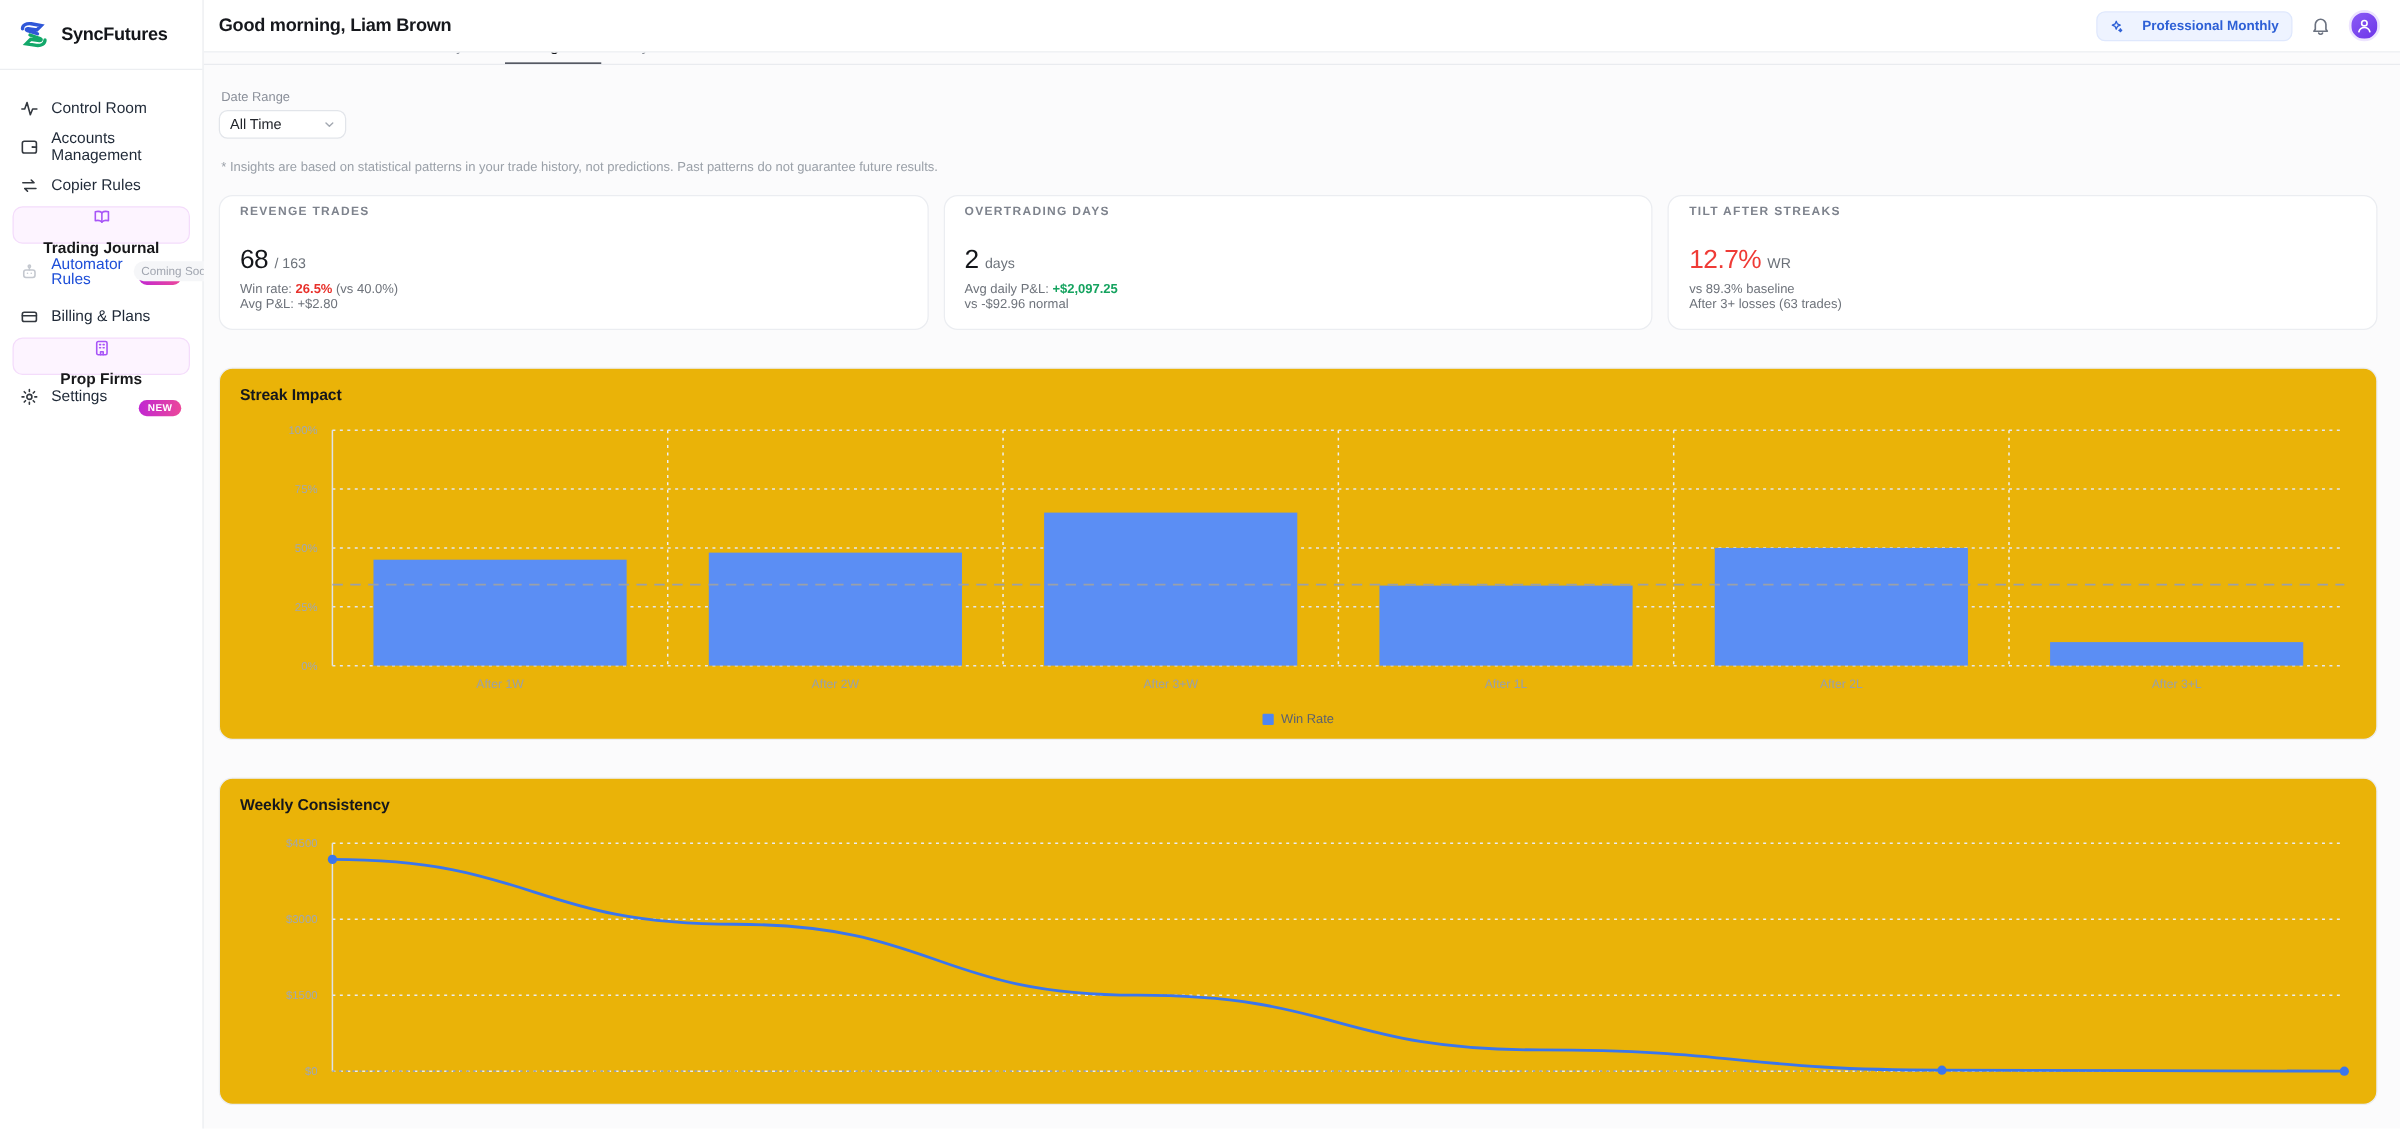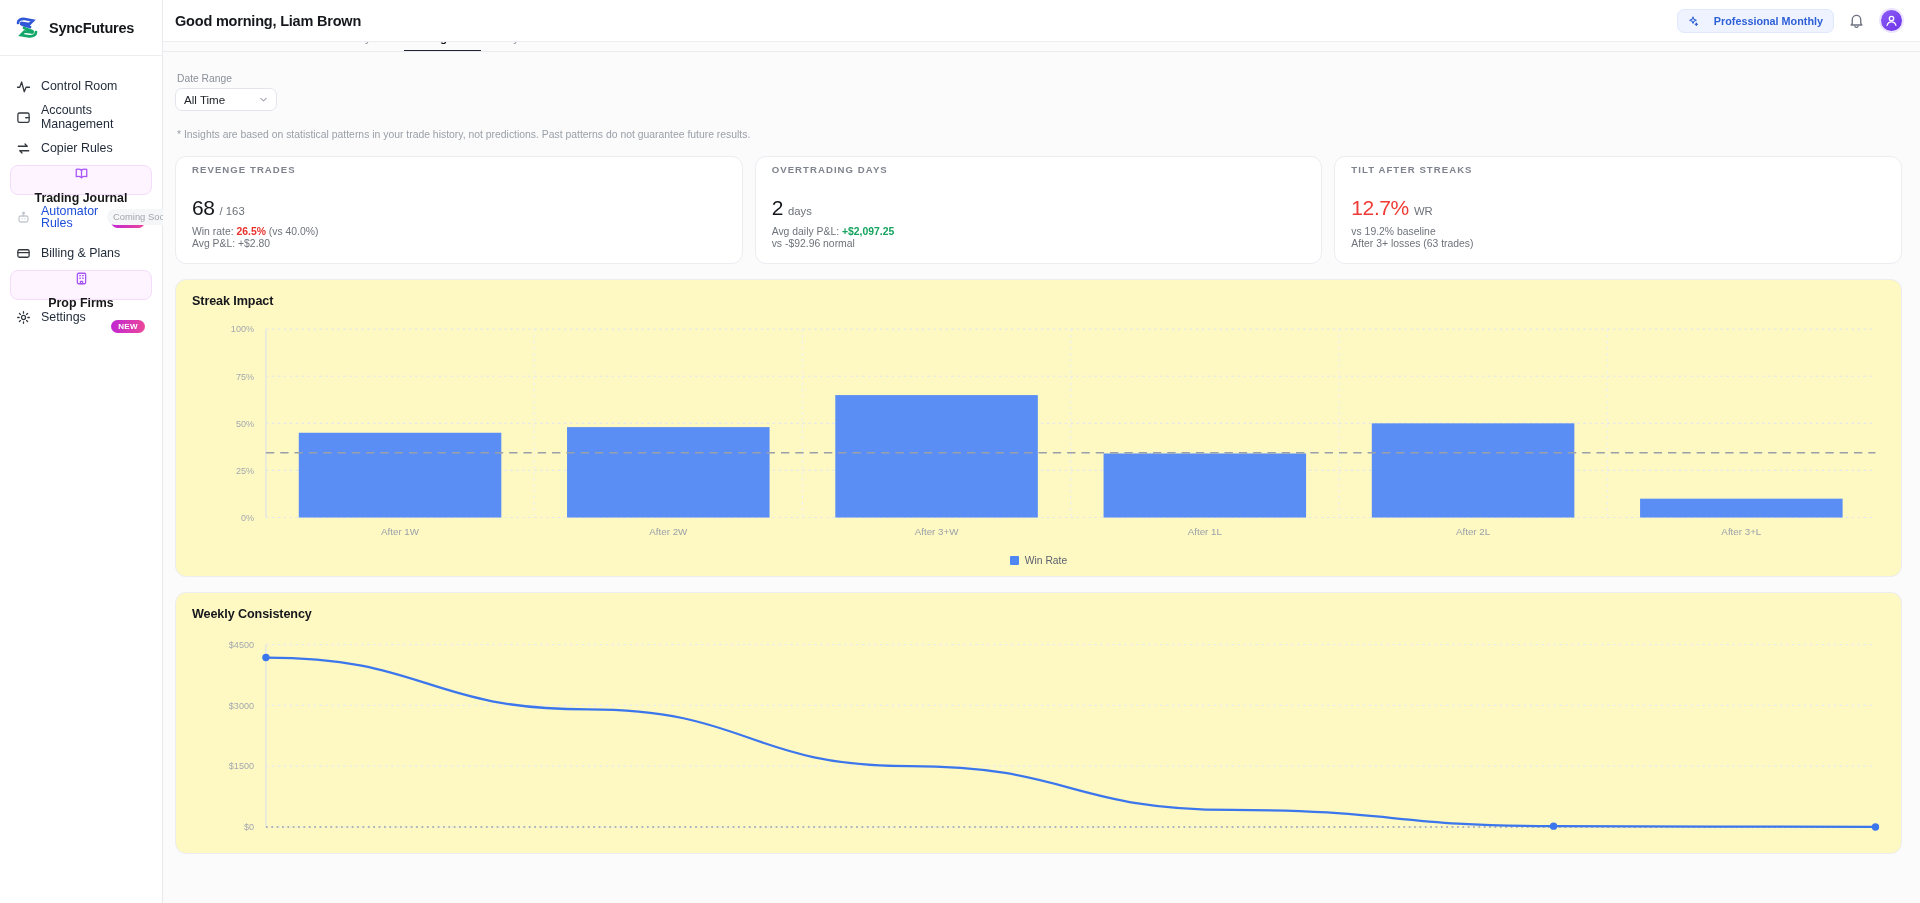--- a/index.html
+++ b/index.html
@@ -136,22 +136,22 @@
   }
   .stat-main { margin-top: 21px; display: flex; align-items: baseline; gap: 5px; }
   .stat-big { font-size: 21px; font-weight: 400; color: #14161a; letter-spacing: -0.4px; }
   .stat-big.danger { color: #ef3b36; }
   .stat-unit { font-size: 11.3px; color: #6b7179; font-weight: 400; }
   .stat-sub { margin-top: 6px; font-size: 10.4px; color: #6e737b; line-height: 11.6px; }
   .stat-sub .neg { color: #e8312b; font-weight: 600; }
   .stat-sub .pos { color: #15a35f; font-weight: 600; }
 
   .panel {
-    background: #fef9c3; border: 1px solid #ebedf1; border-radius: 11px;
-    margin-top: 15px; padding: 14px 16px 10px 16px;
+    background: #eab308; border: 1px solid #ebedf1; border-radius: 11px;
+    margin-top: 30px; padding: 14px 16px 10px 16px;
   }
   .panel-title { font-size: 12.6px; font-weight: 700; color: #15171c; letter-spacing: -0.1px; }
 
   .chart-wrap { position: relative; margin-top: 14px; }
   svg.chart { display: block; width: 100%; }
   .legend { display: flex; justify-content: center; align-items: center; gap: 6px; margin-top: 6px; }
   .legend-swatch { width: 9px; height: 9px; background: #4e86f2; border-radius: 1px; }
   .legend-text { font-size: 10.3px; color: #5b6170; }
 
   text.tick { font-size: 7.6px; fill: #a2a7b0; font-family: "Liberation Sans", sans-serif; }
@@ -348,21 +348,21 @@
           </div>
         </div>
 
         <div class="stat-card">
           <div class="stat-title">TILT AFTER STREAKS</div>
           <div class="stat-main">
             <span class="stat-big danger">12.7%</span>
             <span class="stat-unit">WR</span>
           </div>
           <div class="stat-sub">
-            <span>vs 19.2% baseline</span><br>
+            <span>vs 89.3% baseline</span><br>
             <span>After 3+ losses (63 trades)</span>
           </div>
         </div>
 
       </div>
 
       <div class="panel">
         <div class="panel-title">Streak Impact</div>
         <div class="chart-wrap">
           <svg class="chart" id="bar-chart" viewBox="0 0 1420 190" preserveAspectRatio="none">

